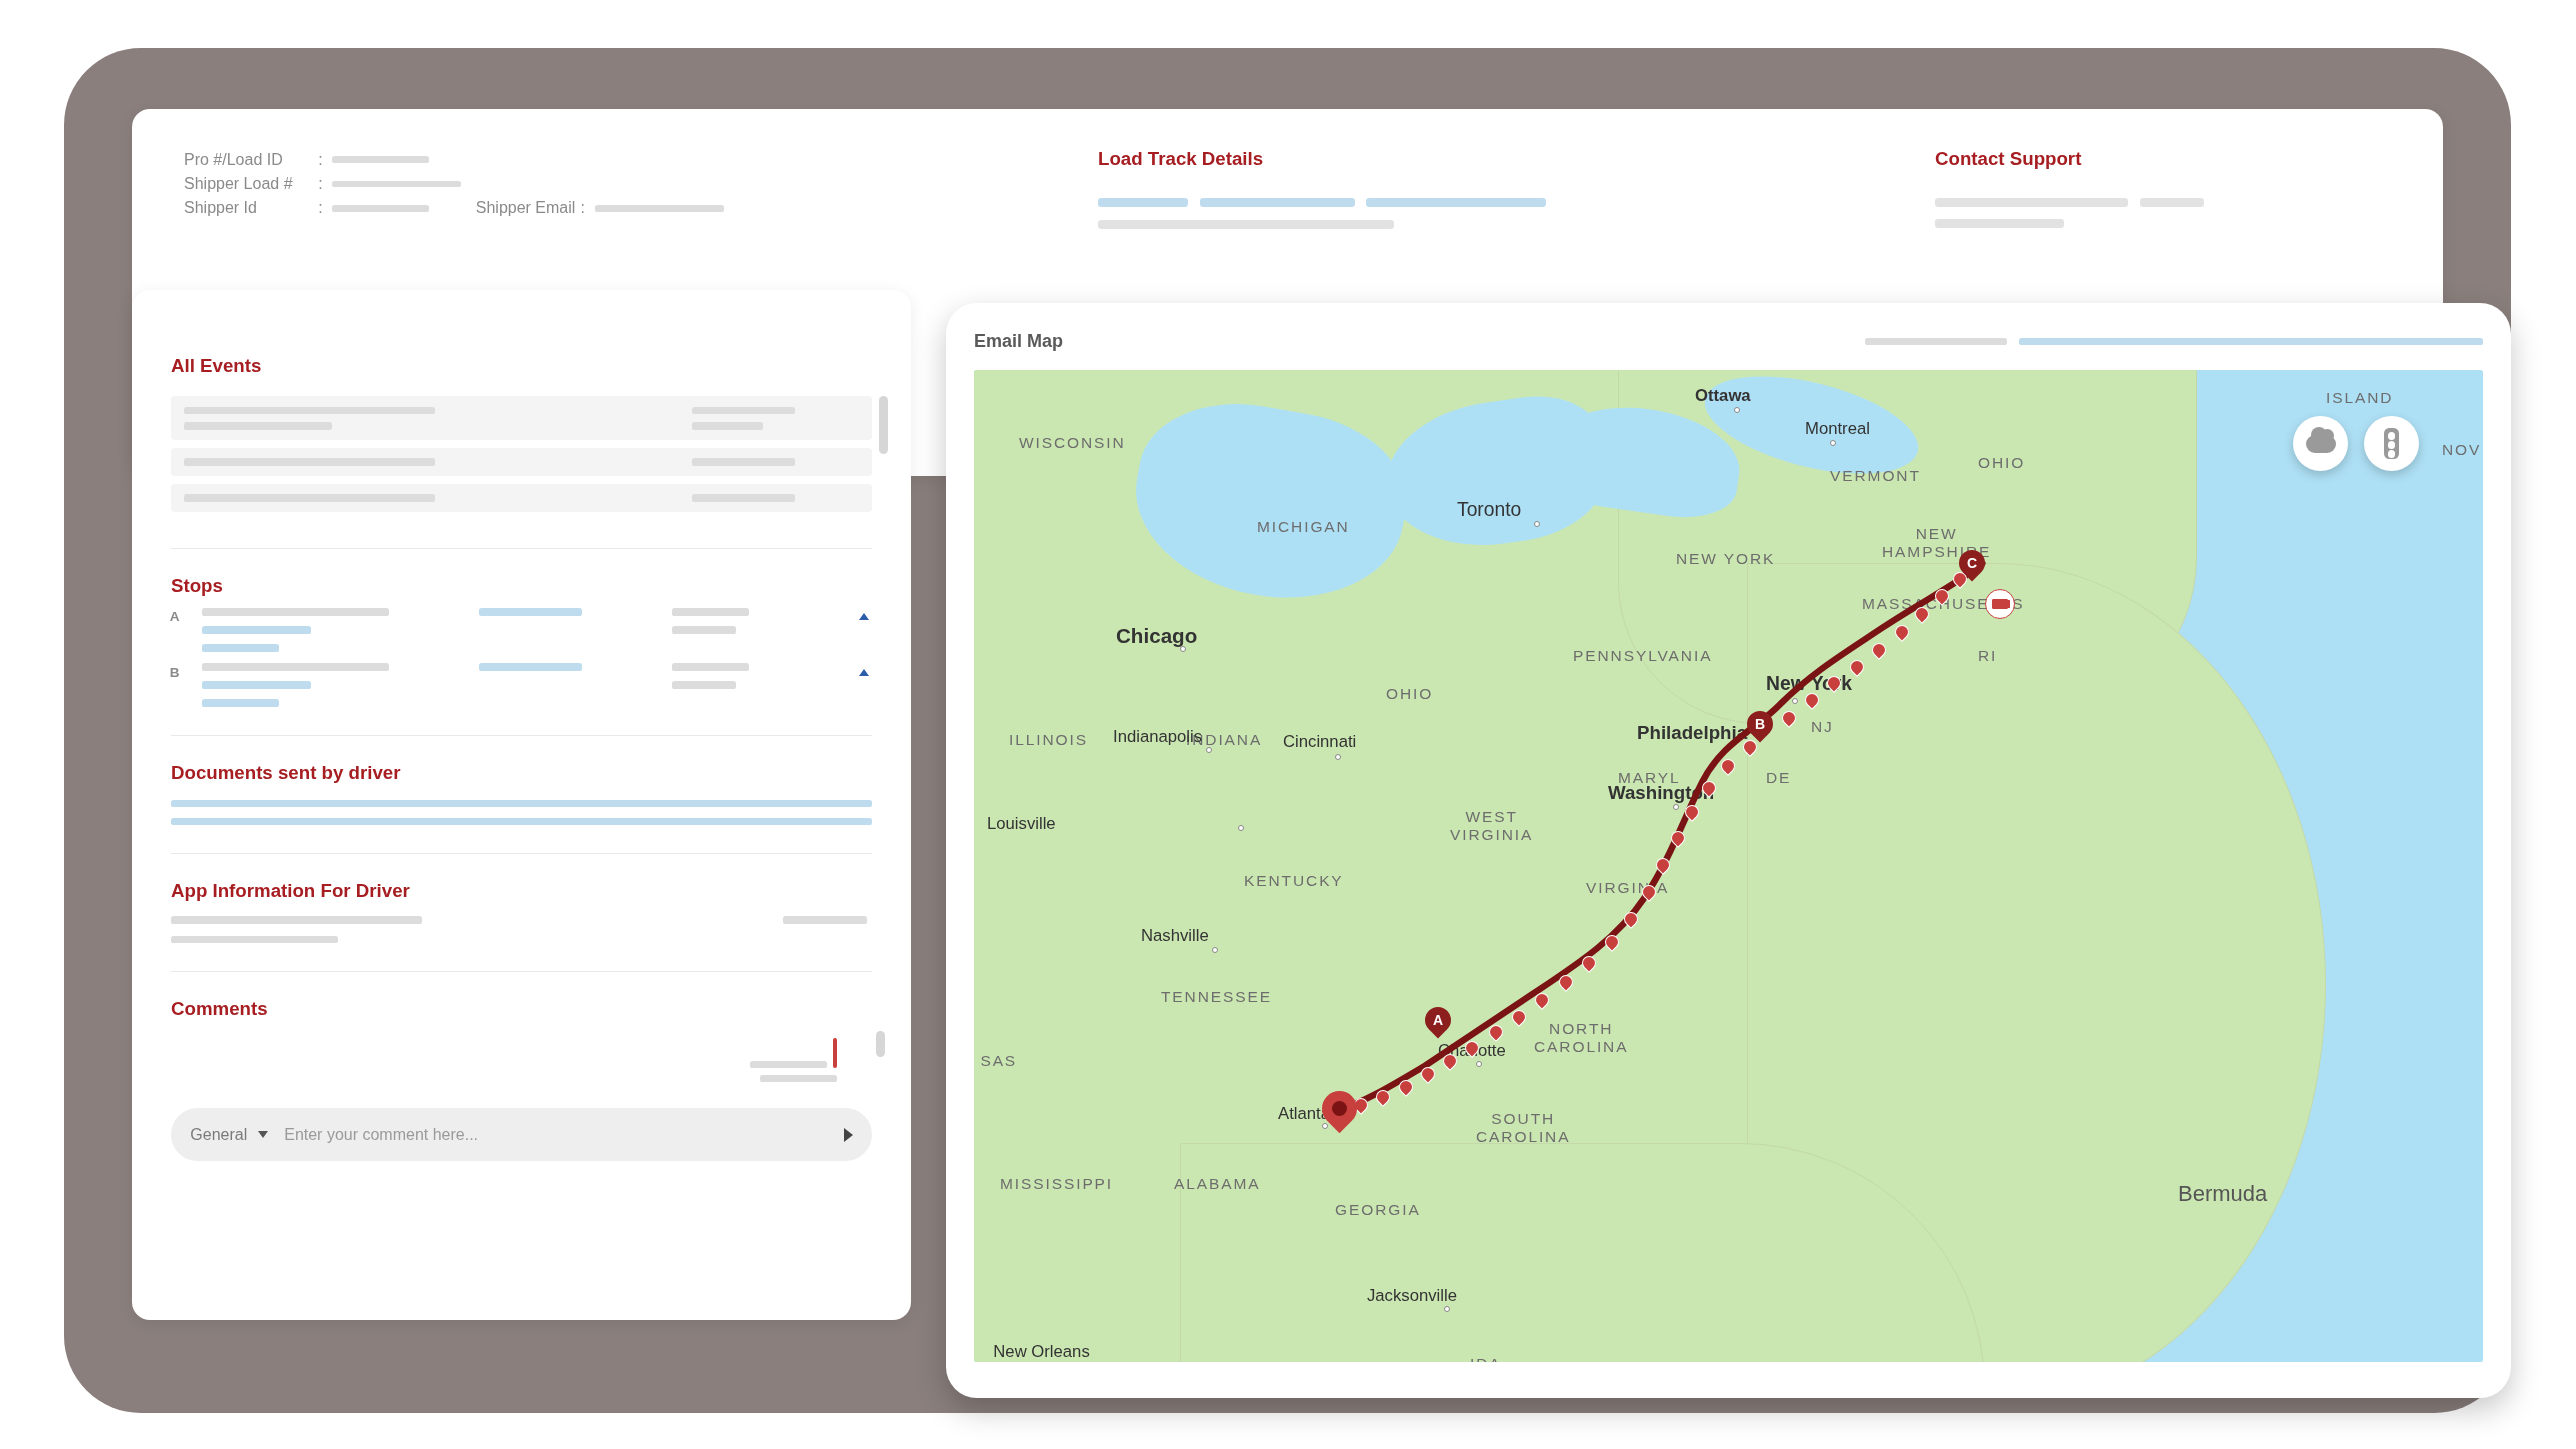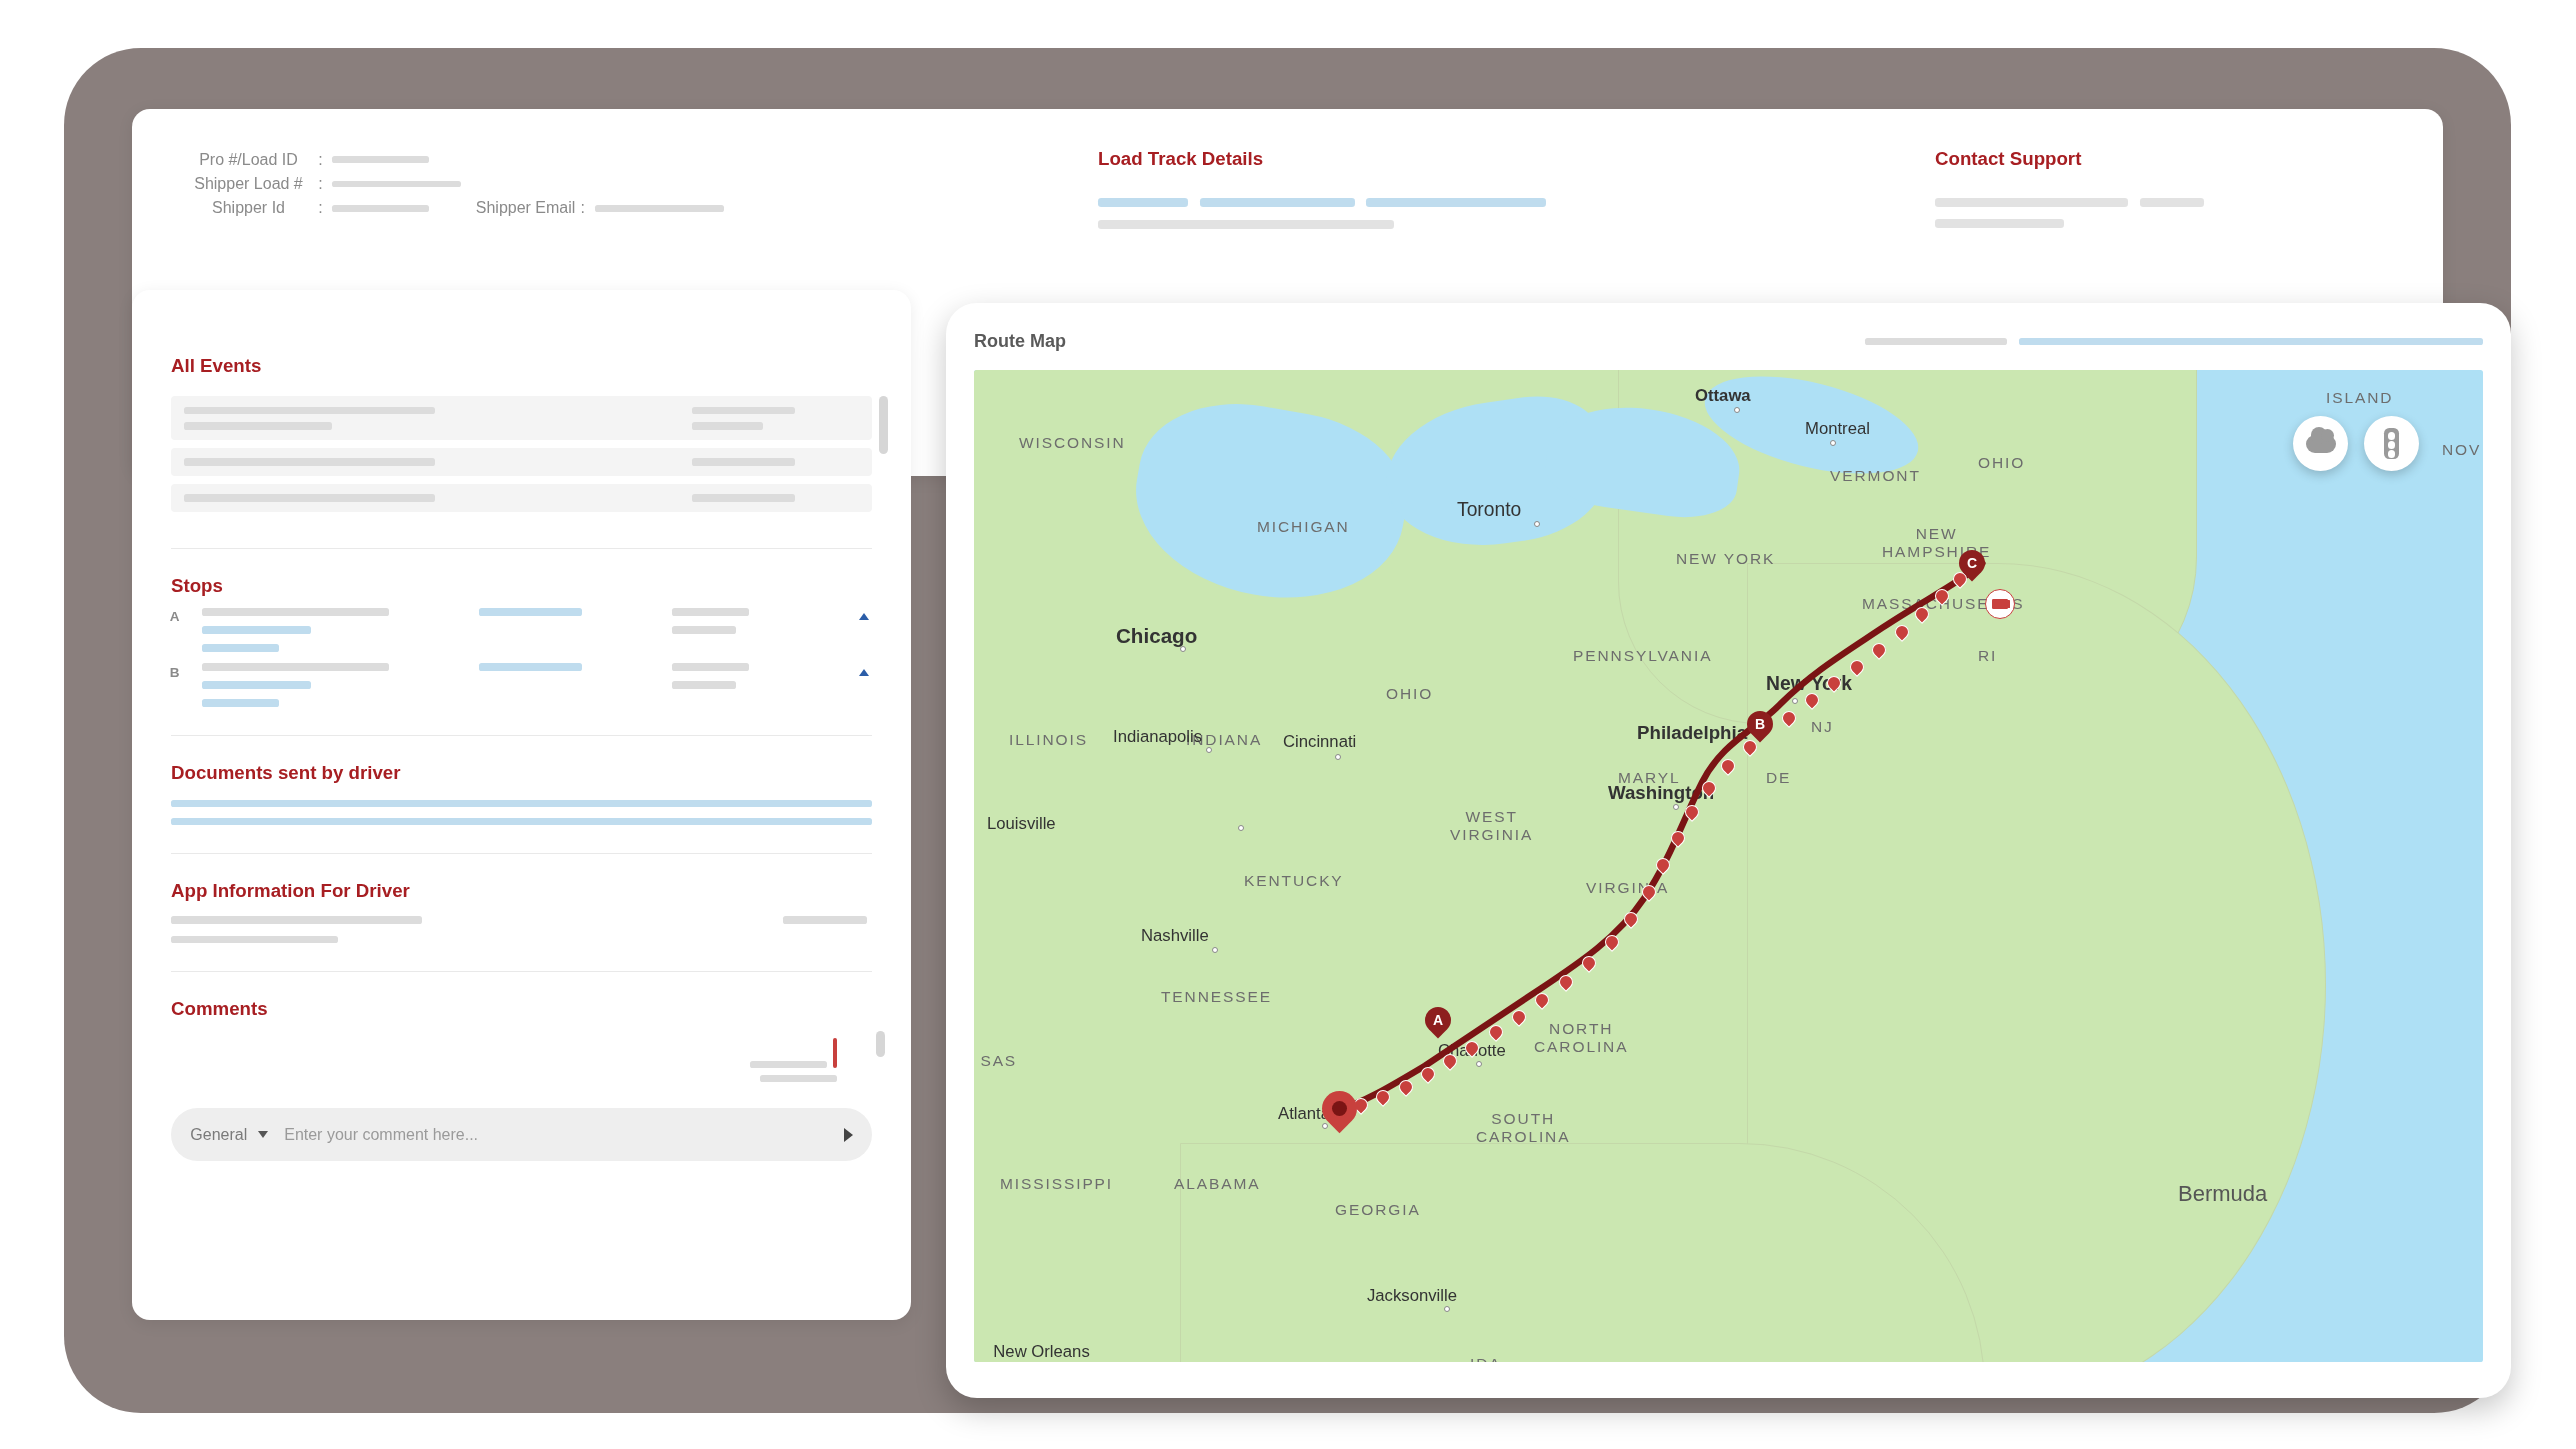--- a/index.html
+++ b/index.html
@@ -70,21 +70,21 @@
 
 .meta-rows { margin-top: 2.6px; }
 .meta-row {
   display: flex;
   align-items: center;
   gap: 5.2px;
   font-size: 16px;
   color: #8a8a8a;
   margin-bottom: 6.4px;
 }
-.meta-row .label { width: 129px; text-align: center; }
+.meta-row .label { width: 129px; }
 .meta-row .colon { width: 9px; }
 .meta-row .ph-line {
   height: 6.4px;
   background: #dcdcdc;
   border-radius: 2.6px;
 }
 
 .section-title {
   font-size: 18.7px;
   font-weight: 700;
@@ -481,21 +481,21 @@
         <span class="chevron-down"></span>
       </div>
       <div class="comment-field">Enter your comment here...</div>
       <div class="comment-send"></div>
     </div>
   </div>
 </div>
 
 <div class="map-card">
   <div class="map-header">
-    <div class="map-title">Route Map</div>
+    <div class="map-title">Email Map</div>
     <div class="map-head-bars">
       <div class="ph" style="width:142px"></div>
       <div class="ph" style="width:464px;background:#bfdcee"></div>
     </div>
   </div>
 
   <div class="map-viewport">
 
     <div class="land land1"></div>
     <div class="land land2"></div>

